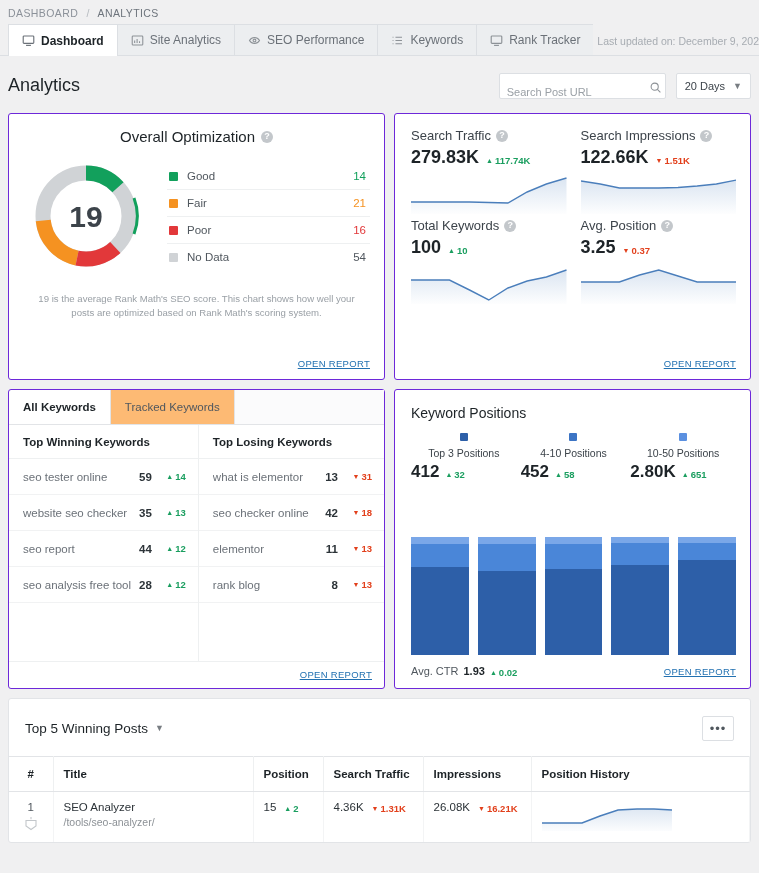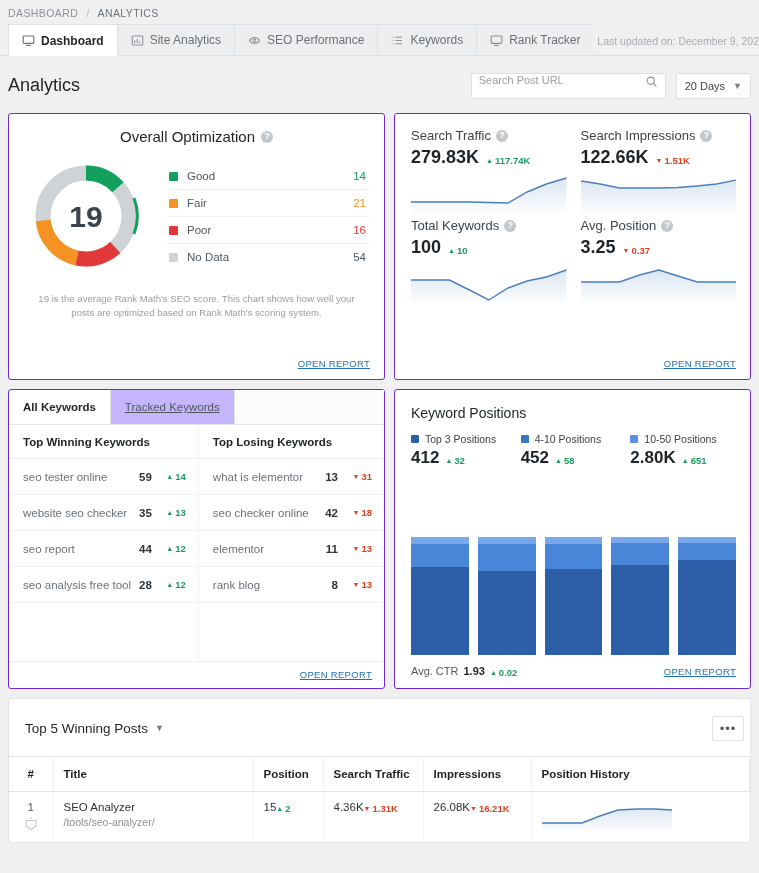--- a/index.html
+++ b/index.html
@@ -70,23 +70,23 @@
 
   
   .pagehead {
     display: flex; align-items: center;
     padding: 14px 8px 12px 8px;
     height: 57px;
   }
   .pagetitle { font-size: 18px; font-weight: normal; color: #1d2327; }
   .head-right { margin-left: auto; display: flex; align-items: center; gap: 10px; }
   .searchbox {
-    width: 195px; height: 26px;
+    width: 167px; height: 26px;
     background: #fff; border: 1px solid #dcdfe3; border-radius: 2px;
-    display: flex; align-items: flex-start; padding: 0 7px;
+    display: flex; align-items: flex-end; padding: 0 7px;
   }
   .searchbox input {
     border: none; outline: none; flex: 1;
     font-size: 11px; color: #50575e;
     font-family: "Liberation Sans", sans-serif;
     background: transparent;
   }
   .searchbox input::placeholder { color: #9aa0a6; }
   .dropdown {
     height: 26px; min-width: 66px;
@@ -165,21 +165,21 @@
   .metrics-foot { margin-top: auto; padding-bottom: 10px; }
 
   
   .kw { height: 300px; display: flex; flex-direction: column; }
   .kwtabs { display: flex; border-bottom: 1px solid #e2e4e7; }
   .kwtab {
     font-size: 11.5px; padding: 11px 14px; color: #50575e; cursor: pointer;
     border-right: 1px solid #e2e4e7;
   }
   .kwtab.active { font-weight: bold; color: #1d2327; }
-  .kwtab:not(.active) { background: #c4b5fd; text-decoration: underline; }
+  .kwtab:not(.active) { background: #fdba74; }
   .kwtab-filler { flex: 1; background: #fbfbfc; }
   .kwcols { display: grid; grid-template-columns: 1fr 1fr; flex: 1; }
   .kwcol { border-right: 1px solid #eef0f1; }
   .kwcol:last-child { border-right: none; }
   .kwhead {
     font-size: 11.5px; font-weight: bold; color: #1d2327;
     padding: 11px 12px 10px 14px; border-bottom: 1px solid #eef0f1;
   }
   .kwrow {
     display: flex; align-items: center;
@@ -190,40 +190,40 @@
   }
   .kwname { overflow: hidden; white-space: nowrap; text-overflow: ellipsis; flex: 1; }
   .kwpos { font-weight: bold; color: #2c3338; margin-left: 8px; }
   .kwdelta { margin-left: 8px; font-size: 9.5px; font-weight: bold; width: 26px; text-align: right; display:flex; align-items:center; justify-content:flex-end; gap:2px;}
   .kw-foot { padding: 7px 12px 8px 0; border-top: 1px solid #eef0f1; }
 
   
   .kp { height: 300px; padding: 15px 14px 0 16px; display: flex; flex-direction: column; }
   .kp-title { font-size: 14px; color: #1d2327; margin-bottom: 12px; }
   .kp-legend { display: grid; grid-template-columns: 1fr 1fr 1fr; gap: 4px; }
-  .kpl-label { font-size: 10.5px; color: #3c434a; display: flex; align-items: center; gap: 6px; }
+  .kpl-label { font-size: 10.5px; color: #3c434a; display: flex; align-items: center; gap: 6px; flex-direction: column; }
   .kpl-sw { width: 8px; height: 8px; border-radius: 1px; }
   .kpl-val { display: flex; align-items: baseline; gap: 6px; margin-top: 3px; }
   .kpl-num { font-size: 17px; font-weight: bold; color: #1d2327; }
   .bars {
     flex: 1; display: flex; align-items: flex-end; gap: 9px;
     margin-top: 9px; padding-bottom: 4px; min-height: 0;
   }
   .bar { flex: 1; height: 118px; display: flex; flex-direction: column; }
   .bar .seg1 { background: #7aa7e8; }
   .bar .seg2 { background: #4a86d8; }
   .bar .seg3 { background: #2d5fa8; flex: 1; }
   .kp-foot { display: flex; align-items: center; padding: 6px 0 10px 0; }
   .ctr { font-size: 11px; color: #50575e; display: flex; align-items: baseline; gap: 5px; }
   .ctr b { color: #1d2327; }
   .kp-foot .openreport { margin-left: auto; }
 
   
   .bottom { margin: 9px 8px 0 8px; background: #fff; border: 1px solid #e2e4e7; border-radius: 3px; }
-  .bottom-head { display: flex; align-items: center; padding: 14px 6px 13px 16px; height: 57px; }
+  .bottom-head { display: flex; align-items: center; padding: 14px 16px 13px 16px; height: 57px; }
   .bh-title { font-size: 13.5px; color: #1d2327; display: flex; align-items: center; gap: 7px; cursor: pointer; }
   .dots {
     margin-left: auto; width: 32px; height: 25px;
     border: 1px solid #dcdfe3; border-radius: 2px; background: #fff;
     display: flex; align-items: center; justify-content: center;
     color: #50575e; font-size: 13px; letter-spacing: 1px; cursor: pointer;
   }
   table.posts { width: 100%; border-collapse: collapse; }
   table.posts th {
     font-size: 11.5px; font-weight: bold; color: #1d2327; text-align: left;
@@ -234,21 +234,21 @@
     padding: 9px 10px; font-size: 11.5px; color: #50575e; vertical-align: top;
     border-right: 1px solid #f3f4f5;
   }
   .col-idx { width: 44px; text-align: center !important; }
   .col-title { width: 200px; }
   .col-pos { width: 70px; }
   .col-st { width: 100px; }
   .col-imp { width: 108px; }
   .post-title { color: #2c3338; font-size: 11.5px; }
   .post-url { color: #8c9196; font-size: 10.5px; margin-top: 3px; }
-  .cellnum { display: flex; align-items: baseline; gap: 0; }
+  .cellnum { display: flex; align-items: baseline; gap: 8px; }
   .cellnum .v { font-weight: normal; color: #2c3338; }
   .idxcell { text-align: center; color: #50575e; }
   .idxicon { margin-top: 3px; display: flex; justify-content: center; }
   .tri { font-size: 7px; line-height: 1; }
 </style>
 </head>
 <body>
 
 <div class="page">
 

